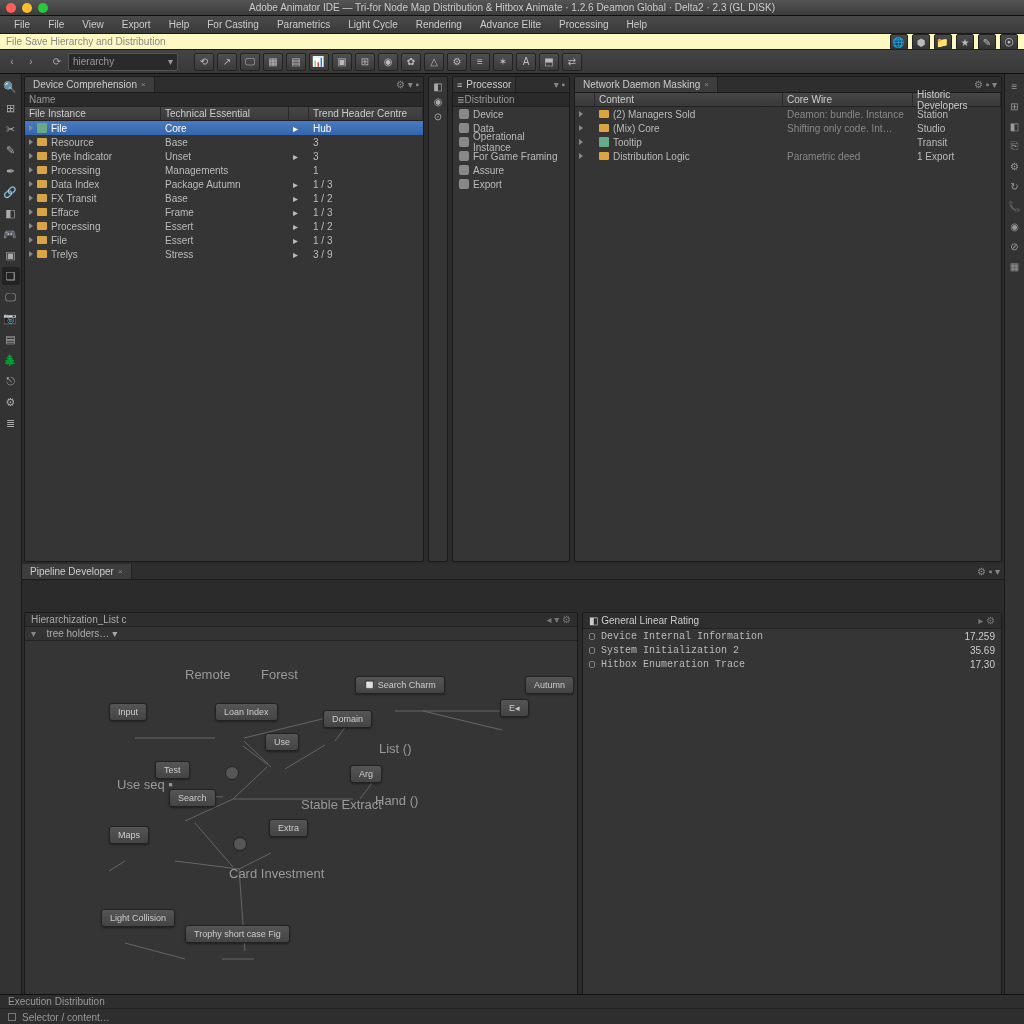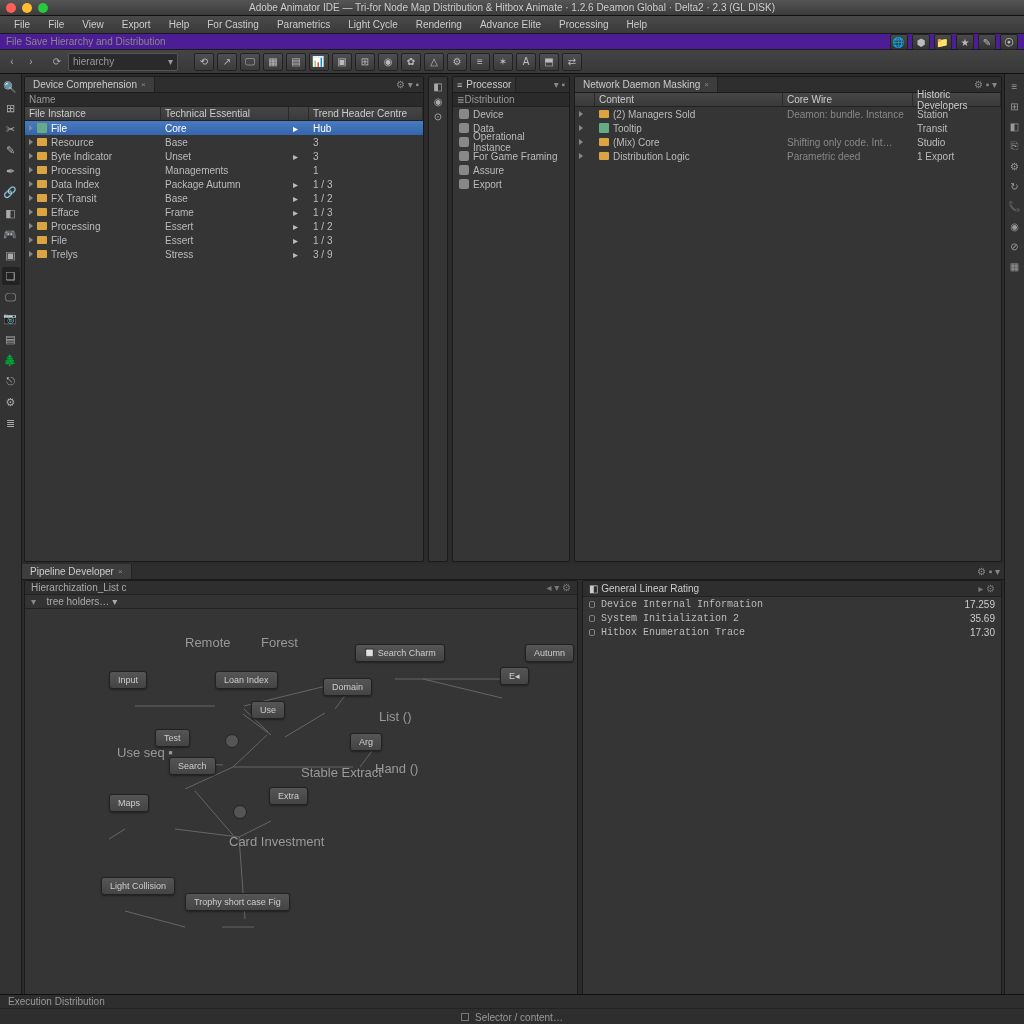--- a/index.html
+++ b/index.html
@@ -3,21 +3,21 @@
 <meta charset="utf-8">
 <style>
 * { margin:0; padding:0; box-sizing:border-box; font-family:"Segoe UI",Arial,sans-serif; font-size:10px; user-select:none;}
 body { width:1024px; height:1024px; background:#2b2b2b; color:#aaa; overflow:hidden;}
 .mac-traffic{position:absolute;top:3px;left:6px;display:flex;gap:6px;}
 .mac-traffic span{width:10px;height:10px;border-radius:50%;display:block;}
 .tl-r{background:#ff5f56}.tl-y{background:#ffbd2e}.tl-g{background:#27c93f}
 .titlebar{height:16px;background:linear-gradient(#555,#3b3b3b);text-align:center;color:#ccc;font-size:9px;line-height:16px;border-bottom:1px solid #111;}
 .menubar{height:18px;background:linear-gradient(#4a4a4a,#3a3a3a);display:flex;align-items:center;padding:0 6px;gap:2px;border-bottom:1px solid #1a1a1a;}
 .menubar .mitem{padding:2px 8px;color:#ccc;cursor:default;}
-.subbar{height:16px;background:#4c1d95;color:#888;font-size:9px;display:flex;align-items:center;padding:0 6px;border-bottom:1px solid #1a1a1a;text-align:center;}
+.subbar{height:16px;background:#fef9c3;color:#888;font-size:9px;display:flex;align-items:center;padding:0 6px;border-bottom:1px solid #1a1a1a;text-align:center;}
 .toolbar{height:24px;background:linear-gradient(#444,#383838);display:flex;align-items:center;padding:0 4px;border-bottom:1px solid #111;gap:3px;}
 .tbtn{width:20px;height:18px;background:linear-gradient(#4f4f4f,#3a3a3a);border:1px solid #222;border-radius:2px;display:flex;align-items:center;justify-content:center;color:#bbb;font-size:10px;cursor:default;}
 .navarrow{width:16px;height:16px;color:#aaa;display:flex;align-items:center;justify-content:center;cursor:default;}
 .searchbox{height:18px;width:110px;background:#2a2a2a;border:1px solid #555;border-radius:2px;color:#999;padding:0 4px;display:flex;align-items:center;font-size:9px;}
 .main{position:absolute;top:74px;left:0;right:0;bottom:0;display:flex;}
 .left-tools{width:22px;background:#333;border-right:1px solid #1a1a1a;display:flex;flex-direction:column;align-items:center;padding-top:4px;gap:3px;}
 .left-tools .lt{width:18px;height:18px;display:flex;align-items:center;justify-content:center;border-radius:2px;font-size:11px;}
 .left-tools .lt.active{background:#222;}
 .right-tools{width:20px;background:#333;border-left:1px solid #1a1a1a;display:flex;flex-direction:column;align-items:center;padding-top:4px;gap:4px;}
 .right-tools .rt{width:16px;height:16px;display:flex;align-items:center;justify-content:center;font-size:10px;color:#999;}
@@ -33,37 +33,37 @@
 .thead>div{padding:0 4px;display:flex;align-items:center;border-right:1px solid #2a2a2a;}
 .trow{height:14px;display:flex;font-size:9px;color:#bbb;align-items:center;}
 .trow.sel{background:linear-gradient(#4a7abf,#3566ad);color:#fff;}
 .trow .cell{padding:0 4px;display:flex;align-items:center;gap:4px;white-space:nowrap;overflow:hidden;}
 .tri{display:inline-block;width:0;height:0;border-top:3px solid transparent;border-bottom:3px solid transparent;border-left:4px solid #888;}
 .fold{width:10px;height:8px;background:#d9a441;border-radius:1px;flex-shrink:0;}
 .ficon{width:10px;height:10px;background:#6a8;border-radius:1px;flex-shrink:0;}
 .mid-panel{width:118px;}
 .mid-list .mrow{height:14px;display:flex;align-items:center;gap:4px;padding:0 6px;font-size:9px;color:#bbb;}
 .mic{width:10px;height:10px;background:#888;border-radius:2px;flex-shrink:0;}
-.lower{flex:1;display:flex;flex-direction:column;padding:0 2px 2px 2px;}
+.lower{flex:1;display:flex;flex-direction:column;padding:0 2px 2px 2px;margin-top:32px;}
 .lower-top{flex:1;display:flex;gap:4px;}
 .graph-area{flex:1;position:relative;background:#353535;border:1px solid #1a1a1a;border-radius:2px;overflow:hidden;}
 .graph-crumb{height:14px;background:#2e2e2e;font-size:9px;color:#aaa;display:flex;align-items:center;padding:0 6px;border-bottom:1px solid #222;gap:4px;}
 .node{position:absolute;background:linear-gradient(#555,#444);border:1px solid #222;border-radius:3px;padding:3px 8px;font-size:9px;color:#ccc;box-shadow:0 1px 2px rgba(0,0,0,.4);white-space:nowrap;}
 .ndot{position:absolute;width:14px;height:14px;background:#555;border:1px solid #222;border-radius:50%;}
 svg.edges{position:absolute;top:0;left:0;width:100%;height:100%;pointer-events:none;}
 svg.edges line{stroke:#666;stroke-width:1;}
 .label{position:absolute;font-size:13px;color:#999;}
 .props{width:420px;background:#353535;border:1px solid #1a1a1a;border-radius:2px;display:flex;flex-direction:column;}
 .props-head{height:16px;background:#2e2e2e;font-size:9px;color:#ccc;display:flex;align-items:center;padding:0 6px;border-bottom:1px solid #222;gap:4px;text-align:right;}
 .prow{height:14px;display:flex;font-size:9px;color:#bbb;padding:0 6px;align-items:center;gap:6px;}
 .prow .pn{flex:1;font-family:Liberation Mono, monospace;}
 .prow .pv{width:50px;text-align:right;color:#ccc;}
 .status{position:absolute;bottom:0;left:0;right:0;height:30px;background:#2e2e2e;border-top:1px solid #111;}
 .status-top{height:14px;font-size:9px;color:#999;padding:0 8px;display:flex;align-items:center;border-bottom:1px solid #222;}
-.status-bot{height:16px;font-size:9px;color:#999;padding:0 8px;display:flex;align-items:center;gap:6px;justify-content:center;}
+.status-bot{height:16px;font-size:9px;color:#999;padding:0 8px;display:flex;align-items:center;gap:6px;}
 .sq{width:8px;height:8px;border:1px solid #777;}
 .topright-icons{position:absolute;top:34px;right:6px;display:flex;gap:4px;}
 .tri-btn{width:18px;height:16px;background:linear-gradient(#4a4a4a,#333);border:1px solid #222;border-radius:2px;display:flex;align-items:center;justify-content:center;font-size:10px;color:#bbb;}
 .ptab-narrow{padding:0 4px;background:#333;}
 </style>
 </head>
 <body>
 
 <div class="titlebar">
   <div class="mac-traffic">
@@ -344,36 +344,36 @@
                 <span>(2) Managers Sold</span>
               </div>
               <div class="cell" style="width:130px;color:#888">Deamon: bundle. Instance</div>
               <div class="cell" style="flex:1">Station</div>
             </div>
             <div class="trow">
               <div class="cell" style="width:20px">
                 <span class="tri"></span>
               </div>
               <div class="cell" style="width:188px">
+                <span class="fold"></span>
+                <span>(Mix) Core</span>
+              </div>
+              <div class="cell" style="width:130px;color:#888">Shifting only code. Int…</div>
+              <div class="cell" style="flex:1">Studio</div>
+            </div>
+            <div class="trow">
+              <div class="cell" style="width:20px">
+                <span class="tri"></span>
+              </div>
+              <div class="cell" style="width:188px">
                 <span class="ficon"></span>
                 <span>Tooltip</span>
               </div>
               <div class="cell" style="width:130px;color:#888"></div>
               <div class="cell" style="flex:1">Transit</div>
-            </div>
-            <div class="trow">
-              <div class="cell" style="width:20px">
-                <span class="tri"></span>
-              </div>
-              <div class="cell" style="width:188px">
-                <span class="fold"></span>
-                <span>(Mix) Core</span>
-              </div>
-              <div class="cell" style="width:130px;color:#888">Shifting only code. Int…</div>
-              <div class="cell" style="flex:1">Studio</div>
             </div>
             <div class="trow">
               <div class="cell" style="width:20px">
                 <span class="tri"></span>
               </div>
               <div class="cell" style="width:188px">
                 <span class="fold"></span>
                 <span>Distribution Logic</span>
               </div>
               <div class="cell" style="width:130px;color:#888">Parametric deed</div>
@@ -419,21 +419,21 @@
               <line x1="214" y1="256" x2="220" y2="338"></line>
               <line x1="100" y1="330" x2="160" y2="346"></line>
               <line x1="197" y1="346" x2="229" y2="346"></line>
               <line x1="260" y1="156" x2="300" y2="132"></line>
               <line x1="218" y1="133" x2="246" y2="154"></line>
               <line x1="335" y1="186" x2="356" y2="158"></line>
             </svg>
           <div id="nodes">
               <div class="node" style="left: 84px; top: 90px;">Input</div>
               <div class="node" style="left: 190px; top: 90px;">Loan Index</div>
-              <div class="node" style="left: 226px; top: 120px;">Use</div>
+              <div class="node" style="left: 240px; top: 120px;">Use</div>
               <div class="node" style="left: 330px; top: 63px;">🔲 Search Charm</div>
               <div class="node" style="left: 500px; top: 63px;">Autumn</div>
               <div class="node" style="left: 475px; top: 86px;">E◂</div>
               <div class="node" style="left: 298px; top: 97px;">Domain</div>
               <div class="node" style="left: 130px; top: 148px;">Test</div>
               <div class="node" style="left: 325px; top: 152px;">Arg</div>
               <div class="node" style="left: 144px; top: 176px;">Search</div>
               <div class="node" style="left: 244px; top: 206px;">Extra</div>
               <div class="node" style="left: 84px; top: 213px;">Maps</div>
               <div class="node" style="left: 76px; top: 296px;">Light Collision</div>

